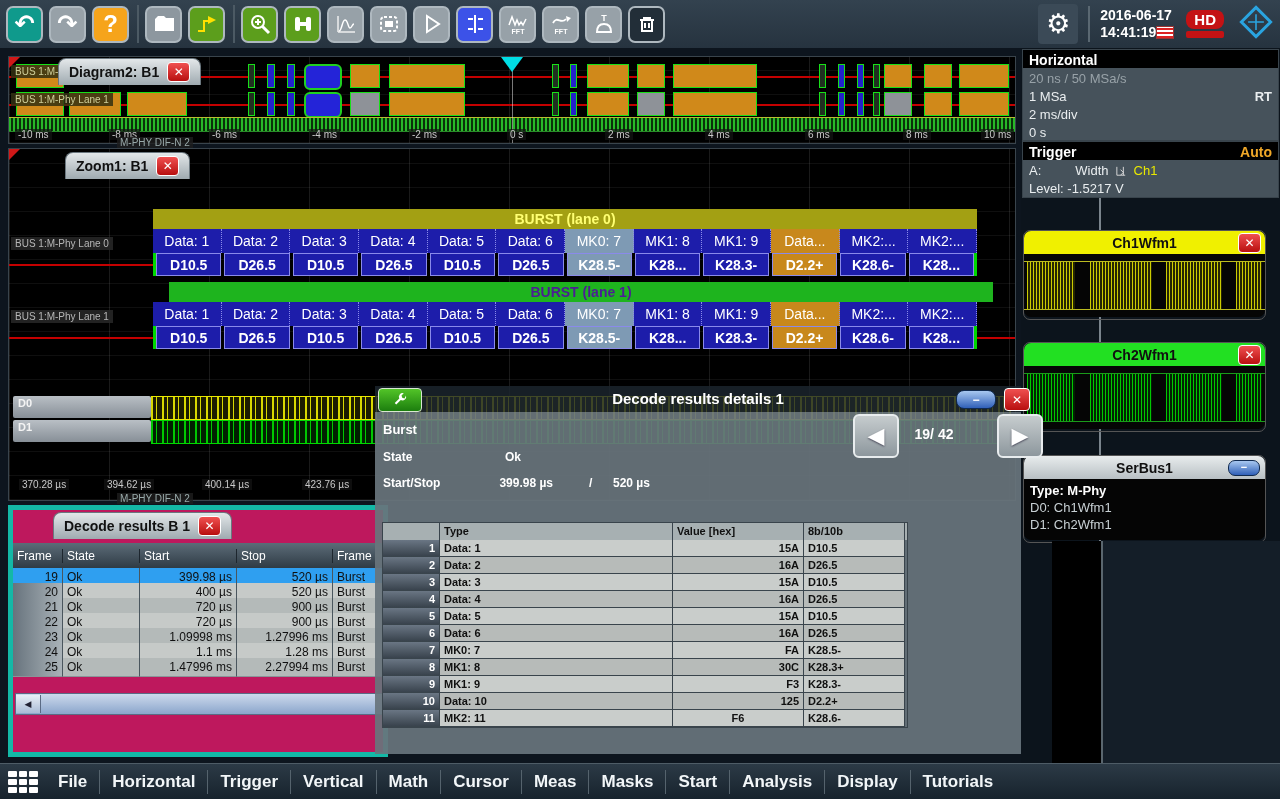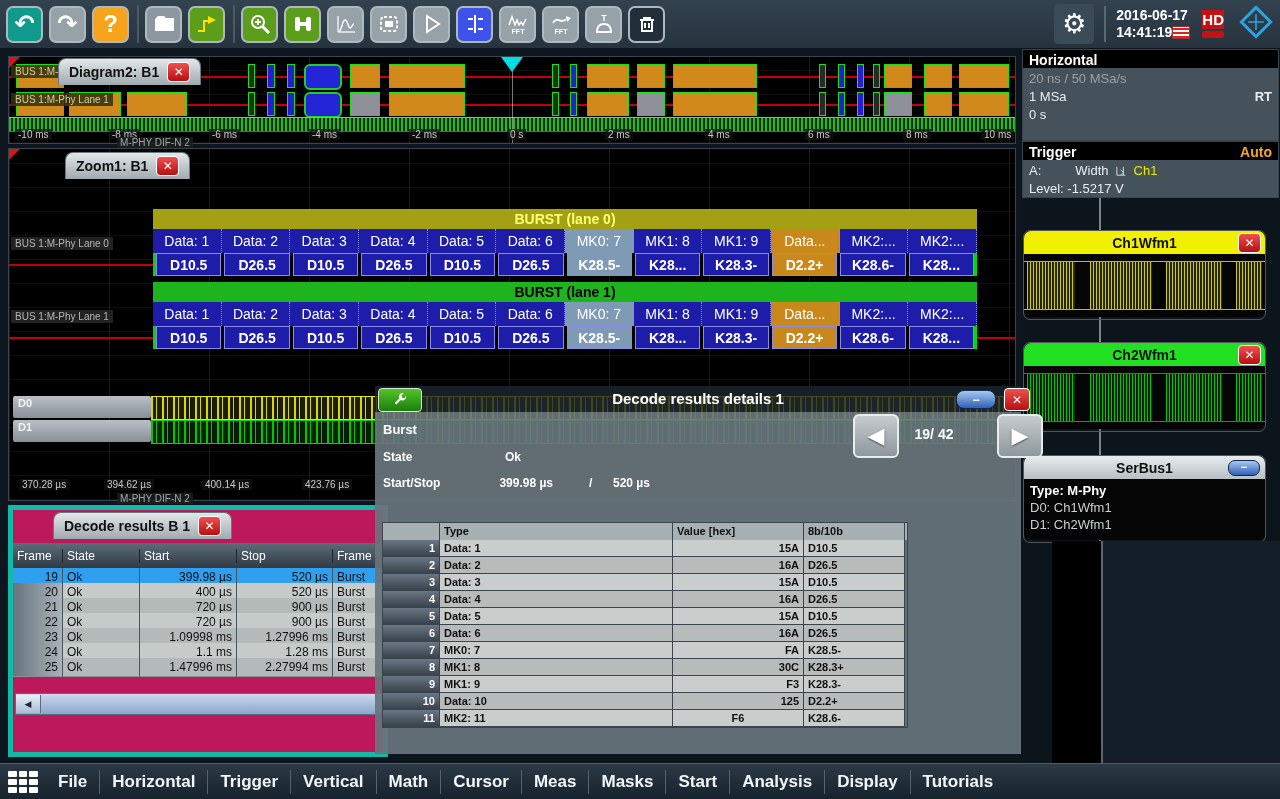--- a/index.html
+++ b/index.html
@@ -18,21 +18,21 @@
   .tbtn .ch{color:#fff;font-size:24px;font-weight:bold;line-height:1;}
   .tsep{width:2px;height:38px;background:#4c5a64;margin:0 6px 0 2px;flex:none;}
   #tb-right{margin-left:auto;display:flex;align-items:center;padding-right:6px;}
   #gear-btn{width:40px;height:40px;background:#3b4a57;border-radius:4px;color:#fff;
     font-size:27px;display:flex;align-items:center;justify-content:center;}
   #tb-div{width:2px;height:36px;background:#5a6872;margin:0 10px;}
   #dt{color:#fff;font-size:14px;font-weight:bold;line-height:17px;text-align:left;}
   #dt .tline{display:flex;align-items:center;}
   #flag{width:16px;height:11px;background:repeating-linear-gradient(0deg,#d22 0 2px,#fff 2px 4px);border:1px solid #933;}
   #hd-badge{margin-left:12px;text-align:center;}
-  #hd-badge .hd{background:#c41214;color:#fff;font-weight:bold;font-size:15px;border-radius:0;padding:1px 0;display:block;}
+  #hd-badge .hd{background:#c41214;color:#fff;font-weight:bold;font-size:15px;border-radius:8px;padding:1px 8px;display:block;}
   #hd-badge .hw{display:block;height:7px;background:#c41214;border-radius:2px;margin-top:2px;}
   #rs-logo{margin-left:14px;}
   
   .diag{position:absolute;background:#000;border:1px solid #39444c;box-sizing:border-box;
     background-image:repeating-linear-gradient(90deg,rgba(255,255,255,.10) 0 1px,transparent 1px 100px),
       repeating-linear-gradient(0deg,rgba(255,255,255,.06) 0 1px,transparent 1px 24px);}
   #diag1{left:8px;top:56px;width:1008px;height:88px;}
   #diagz{left:8px;top:148px;width:1008px;height:353px;}
   .tab{position:absolute;height:26px;background:linear-gradient(#e3e7e9,#9faab0);
     border:1px solid #6b777f;border-bottom:none;border-radius:8px 8px 0 0;
@@ -50,21 +50,21 @@
   #trig-mark{position:absolute;width:0;height:0;border-left:11px solid transparent;border-right:11px solid transparent;
     border-top:15px solid #00dde4;z-index:7;}
   #d1-wavestrip{position:absolute;left:0;top:60px;width:1006px;height:13px;
     background:repeating-linear-gradient(90deg,#28b828 0 2px,#0a300a 2px 4px);
     border-top:1px solid #baba30;border-bottom:1px solid #2a8a2a;}
   .partial{position:absolute;color:#9aa;font-size:10px;background:rgba(30,30,30,.8);padding:0 3px;}
   
   .lanehdr{position:absolute;left:144px;width:824px;height:20px;color:#ffff72;font-size:14px;font-weight:bold;
     text-align:center;line-height:20px;z-index:5;}
   .lanehdr.olive{background:#a3a013;}
-  .lanehdr.grn{background:#1eb41e;color:#000000;}
+  .lanehdr.grn{background:#1eb41e;color:#4c1d95;margin-left:16px;}
   .typerow,.valrow{position:absolute;left:144px;width:824px;display:flex;z-index:5;box-sizing:border-box;}
   .typerow{height:24px;}
   .valrow{height:23px;gap:3px;border-left:3px solid #00d800;border-right:3px solid #00d800;}
   .tcell{flex:1;background:#1d1daa;border-right:1px dotted #8a8aea;color:#fff;font-size:14px;
     display:flex;align-items:center;justify-content:center;white-space:nowrap;overflow:hidden;}
   .vcell{flex:1;background:#1d1daa;border:1px solid #8a8aea;color:#fff;font-size:14px;font-weight:bold;
     display:flex;align-items:center;justify-content:center;white-space:nowrap;overflow:hidden;}
   .k-m0.tcell,.k-m0.vcell{background:#7e9ab4;}
   .k-dx.tcell,.k-dx.vcell{background:#c8881c;}
   .dlbl{position:absolute;height:22px;background:linear-gradient(#b9bfc5,#878f97);color:#f4f4f4;
@@ -494,20 +494,21 @@
 
     <div class="sb-hdr" style="top:1px;">
       <span>Horizontal</span>
     </div>
     <div class="sb-body" style="top:20px;height:73px;">
       <div class="dim">20 ns / 50 MSa/s</div>
       <div style="display:flex;justify-content:space-between;">
         <span>1 MSa</span>
         <span style="font-weight:bold;text-align:right;">RT</span>
       </div>
+      <div>2 ms/div</div>
       <div>0 s</div>
     </div>
 
     <div class="sb-hdr" style="top:93px;display:flex;justify-content:space-between;">
       <span>Trigger</span>
       <span style="color:#f0a828;">Auto</span>
     </div>
     <div class="sb-body" style="top:112px;height:38px;">
       <div style="display:flex;gap:6px;align-items:center;">
         <span>A:</span>

